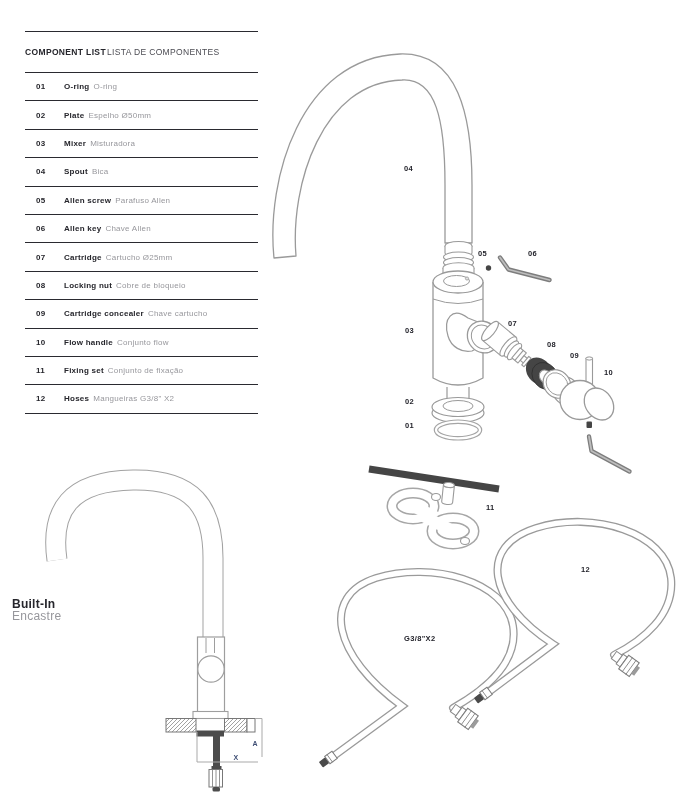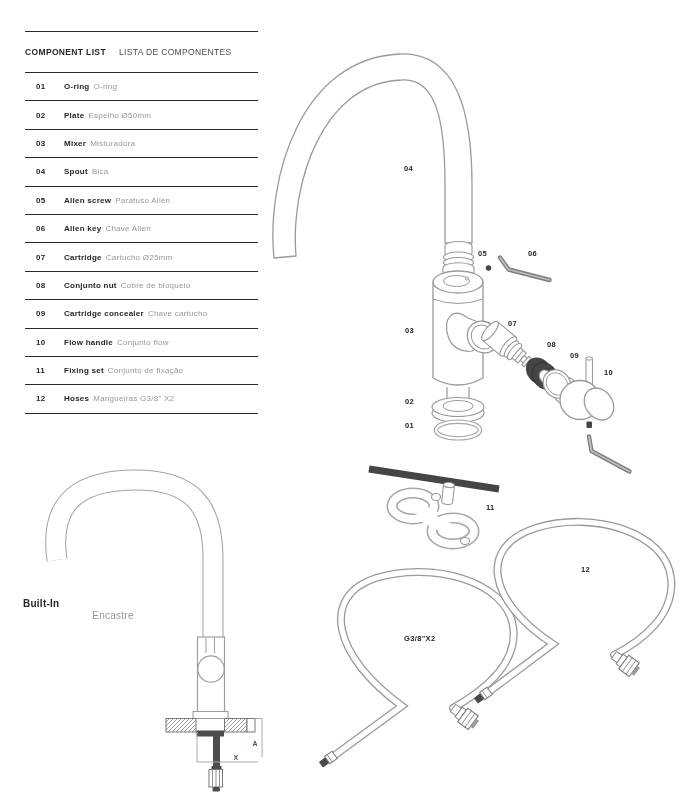--- a/index.html
+++ b/index.html
@@ -5,34 +5,34 @@
   html,body{margin:0;padding:0;}
   body{
     width:686px;height:800px;position:relative;overflow:hidden;background:#ffffff;
     font-family:"Liberation Sans","DejaVu Sans",sans-serif;
     -webkit-font-smoothing:antialiased;
   }
   #diagram{position:absolute;left:0;top:0;}
 
   
   .component-list{position:absolute;left:25px;top:31px;width:233px;border-top:1.4px solid #2a2a30;}
-  .cl-title{height:40px;display:flex;align-items:center;gap:13px;border-bottom:1.2px solid #2a2a30;
+  .cl-title{height:40px;display:flex;align-items:center;gap:1px;border-bottom:1.2px solid #2a2a30;
             font-size:8.5px;letter-spacing:.35px;}
   .cl-title .en{font-weight:700;color:#26262c;}
   .cl-title .pt{color:#4b4b52;}
   .cl-row{height:27.4px;display:flex;align-items:center;border-bottom:1.1px solid #2a2a30;
           padding-left:11px;font-size:8px;letter-spacing:.25px;}
   .cl-num{width:28px;font-weight:700;color:#26262c;}
   .cl-name{font-weight:700;color:#26262c;margin-right:4px;white-space:nowrap;}
   .cl-desc{color:#97979c;white-space:nowrap;}
 
   
-  .builtin-notes{position:absolute;left:23px;top:598px;width:180px;font-size:10px;letter-spacing:.25px;line-height:12px;}
+  .builtin-notes{position:absolute;left:12px;top:598px;width:180px;font-size:12px;letter-spacing:.25px;line-height:12px;}
   .bn-title{font-weight:700;color:#26262c;}
-  .bn-sub{color:#97979c;text-align:center;}
+  .bn-sub{color:#97979c;}
   .bn-block{margin-top:21px;}
   .bn-a{font-weight:700;color:#26262c;}
   .bn-x{font-weight:700;color:#26262c;margin-top:7px;}
 
   
   .lbl{font-family:"Liberation Sans","DejaVu Sans",sans-serif;font-size:7.5px;font-weight:700;
        fill:#23232b;letter-spacing:.35px;}
   .dim{font-family:"Liberation Sans","DejaVu Sans",sans-serif;font-size:7px;font-weight:700;
        fill:#3e4e74;letter-spacing:.3px;}
 </style>
@@ -263,21 +263,21 @@
     <span class="cl-name">Allen key</span>
     <span class="cl-desc">Chave Allen</span>
   </div>
   <div class="cl-row">
     <span class="cl-num">07</span>
     <span class="cl-name">Cartridge</span>
     <span class="cl-desc">Cartucho Ø25mm</span>
   </div>
   <div class="cl-row">
     <span class="cl-num">08</span>
-    <span class="cl-name">Conjunto nut</span>
+    <span class="cl-name">Locking nut</span>
     <span class="cl-desc">Cobre de bloqueio</span>
   </div>
   <div class="cl-row">
     <span class="cl-num">09</span>
     <span class="cl-name">Cartridge concealer</span>
     <span class="cl-desc">Chave cartucho</span>
   </div>
   <div class="cl-row">
     <span class="cl-num">10</span>
     <span class="cl-name">Flow handle</span>

